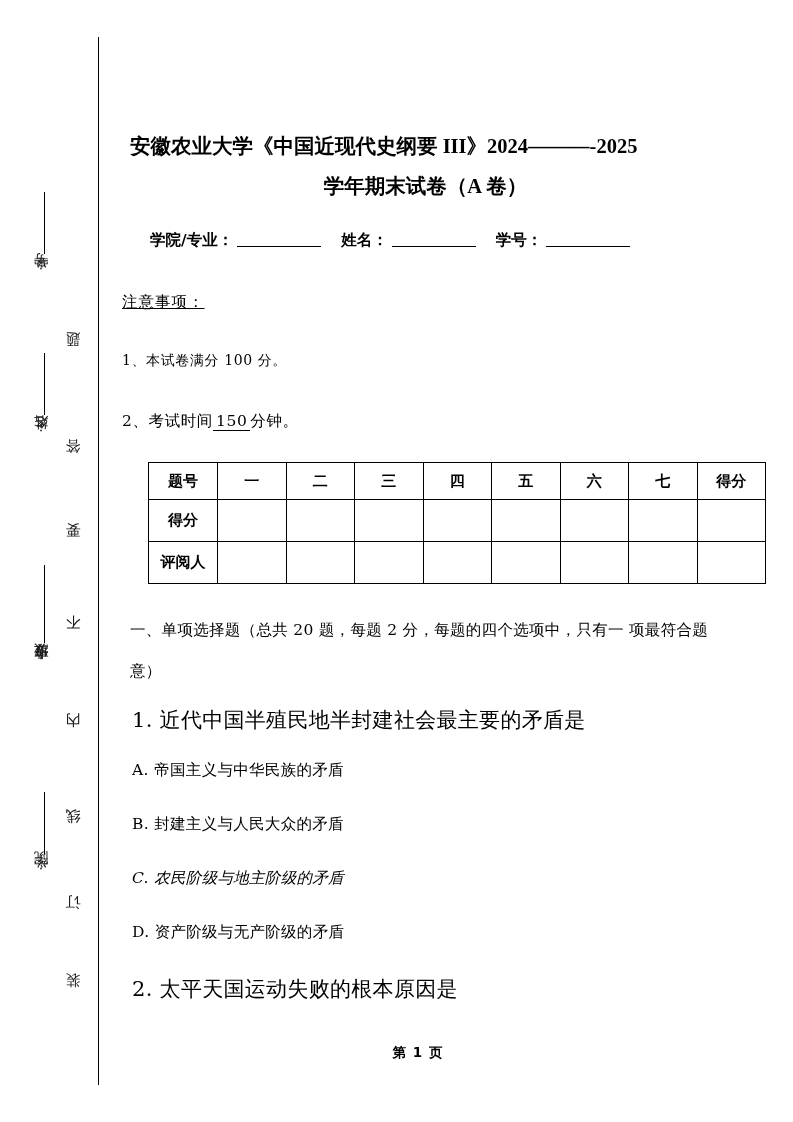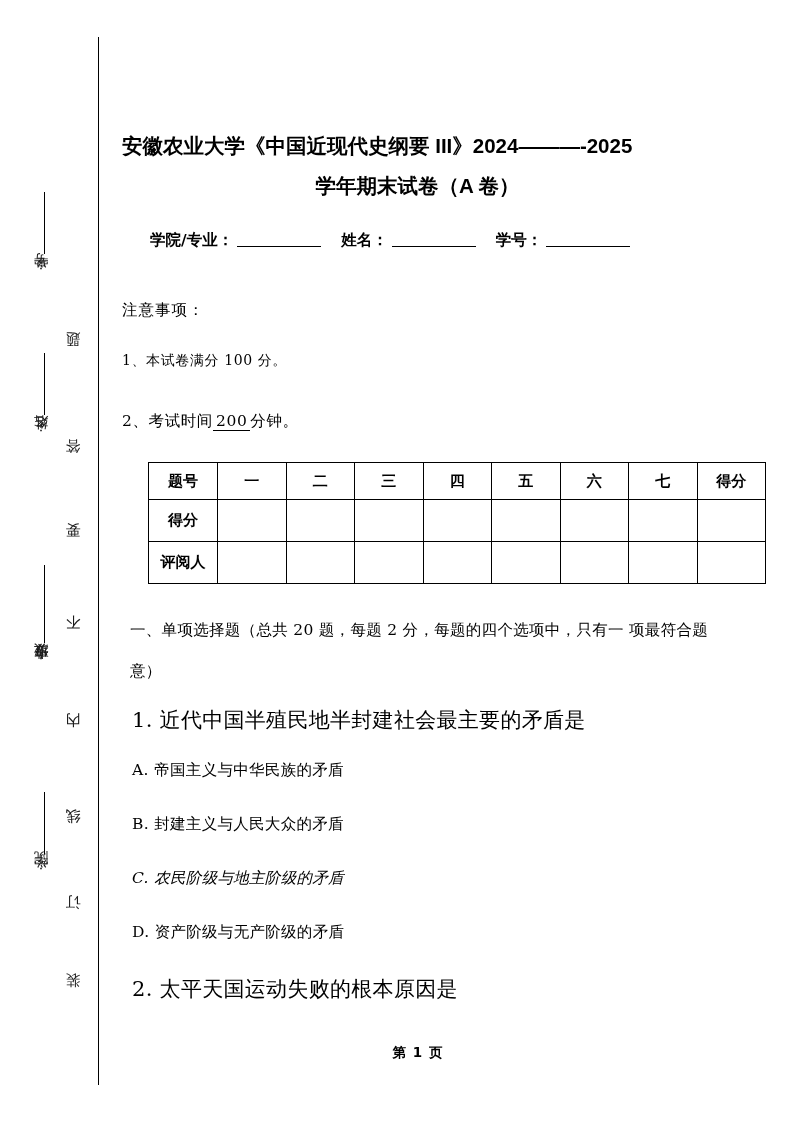--- a/index.html
+++ b/index.html
@@ -67,24 +67,24 @@
   #content {
     position: absolute;
     left: 120px;
     top: 0;
     width: 620px;
     height: 1122px;
   }
 
   .doc-title {
     position: absolute;
-    left: 0;
+    left: 8px;
     top: 126px;
     width: 595px;
-    font-family: Liberation Sans, sans-serif;
+    font-family: Liberation Serif, serif;
     font-weight: bold;
     font-size: 20.5px;
     line-height: 40px;
     text-align: center;
     letter-spacing: 0px;
   }
   .doc-title .l1 { display: block; text-align: left; padding-left: 2px; }
   .doc-title .l2 { display: block; text-align: center; }
 
   .info-row {
@@ -102,23 +102,24 @@
     width: 84px;
     height: 15px;
     margin: 0 4px;
     vertical-align: -2px;
   }
   .info-row .gap { display: inline-block; width: 16px; }
 
   .notice-head {
     position: absolute;
     left: 2px;
-    top: 300px;
+    top: 292px;
     font-size: 15.5px;
     letter-spacing: 1px;
+    text-decoration: underline;
   }
   .notice-1 {
     position: absolute;
     left: 2px;
     top: 352px;
     font-size: 14px;
     letter-spacing: 0.6px;
   }
   .notice-2 {
     position: absolute;
@@ -237,21 +238,21 @@
 
     <div class="info-row">
       <span>学院/专业：</span><span class="blank"></span><span class="gap"></span><span>姓名：</span><span class="blank"></span><span class="gap"></span><span>学号：</span><span class="blank"></span>
     </div>
 
     <div class="notice-head">注意事项：</div>
 
     <div class="notice-1">1、本试卷满分 100 分。</div>
 
     <div class="notice-2">
-      <span>2、考试时间</span><span class="ul">200</span><span>分钟。</span>
+      <span>2、考试时间</span><span class="ul">150</span><span>分钟。</span>
     </div>
 
     <table id="score-table">
       <thead>
         <tr>
             <th class="rowhead">题号</th>
             <th class="cell">一</th>
             <th class="cell">二</th>
             <th class="cell">三</th>
             <th class="cell">四</th>

